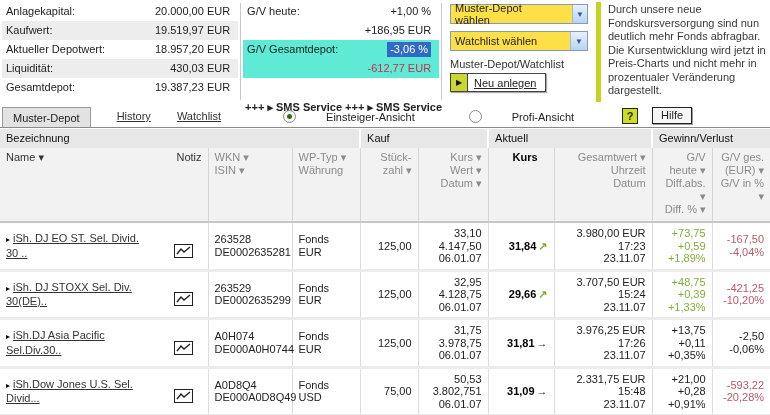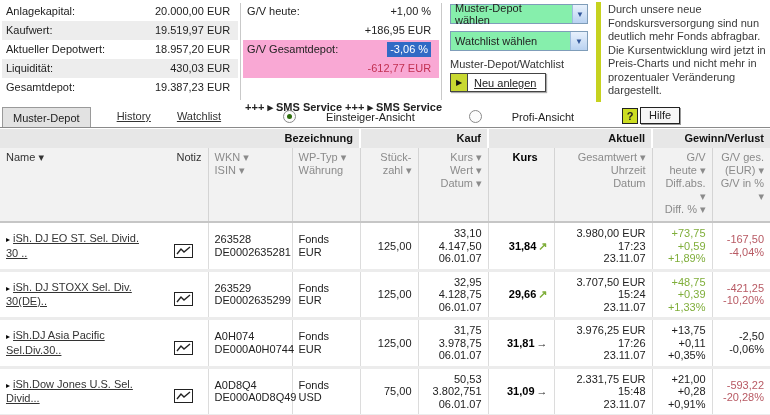--- a/index.html
+++ b/index.html
@@ -9,29 +9,29 @@
     font-family:"Liberation Sans", sans-serif;
     font-size:11px; color:#222;
   }
   
   .topbar { display:flex; height:104px; padding:2px 0 0 2px; }
   .panel-summary { width:243px; }
   .kv { display:flex; justify-content:space-between; padding:2px 8px 2px 4px; line-height:15px; }
   .panel-summary .kv:nth-child(even) { background:#ededed; }
   .vdiv { width:1px; background:#c9c9c9; height:97px; margin:1px 2px 0 2px; }
   .panel-perf { width:196px; }
-  .panel-perf .kv.gray { background:#f9a8d4; }
+  .panel-perf .kv.gray { background:#5eead4; }
   .kv .val { text-align:right; }
   .sel-val { background:#316ac5; color:#fff; padding:0 3px; }
   .neg-strong { color:#c23152; }
   .ticker { font-weight:bold; margin-top:23px; padding-left:2px; white-space:nowrap; letter-spacing:0; }
   .panel-controls { width:152px; padding:2px 2px 0 6px; }
   .selectbox {
     display:flex; align-items:center; justify-content:space-between;
-    width:138px; height:20px; border:1px solid #7f9db9; background:#86efac;
+    width:138px; height:20px; border:1px solid #7f9db9; background:#fde047;
     margin-bottom:7px; padding-left:4px; cursor:pointer;gap:24px;
   }
   .chev {
     width:17px; height:18px; border-left:1px solid #9ebcdf;
     background:linear-gradient(#e8f1fc,#b9d2f1);
     color:#33589c; display:flex; align-items:center; justify-content:center;
     font-size:8px;
   }
   .chev::before { content:"▼"; }
   .caption { margin:2px 0 3px; color:#333; }
@@ -59,25 +59,25 @@
     margin-right:6px; cursor:pointer; flex:0 0 auto;
   }
   .radio.checked::after { content:""; width:5px; height:5px; border-radius:50%; background:#2e6e0e; }
   .radio-lbl { color:#222; }
   .radio-lbl + .radio { margin-left:30px; }
   .help { margin-left:48px; display:flex; align-items:center; padding-bottom:3px; }
   .qicon {
     width:16px; height:16px; background:#ccdd22; border:1px solid #222;
     display:inline-flex; align-items:center; justify-content:center; font-weight:bold; cursor:pointer;
   }
-  .help-btn { border:1px solid #222; box-shadow:1px 1px 0 #999; padding:1px 8px 2px; background:#f6f6f6; margin-left:2px; cursor:pointer; }
+  .help-btn { border:1px solid #222; box-shadow:1px 1px 0 #999; padding:1px 8px 2px; background:#f6f6f6; margin-left:14px; cursor:pointer; }
   
   table { width:770px; border-collapse:collapse; table-layout:fixed; margin-top:1px; }
   td { white-space:pre-line; }
-  tr.groups td { background:#e7e7e7; font-weight:bold; color:#111; padding:3px 6px 4px;text-align:right; }
+  tr.groups td { background:#e7e7e7; font-weight:normal; color:#111; padding:3px 6px 4px; }
   tr.groups td.gsep { border-left:2px solid #fff; }
   tr.subs td {
     background:#f2f2f2; color:#8b8b8b; padding:3px 6px 5px;
     line-height:13px; border-bottom:2px solid #c6c6c6; border-left:1px solid #d4d4d4;
     vertical-align:top; text-align:right;
   }
   tr.subs td.sh-name { color:#333; text-align:left; border-left:none; }
   tr.subs td.sh-notiz { color:#333; border-left:none; }
   tr.subs td.sh-wkn, tr.subs td.sh-typ { text-align:left; }
   tr.subs td.sh-kurs { color:#000; font-weight:bold; padding-right:16px; }

